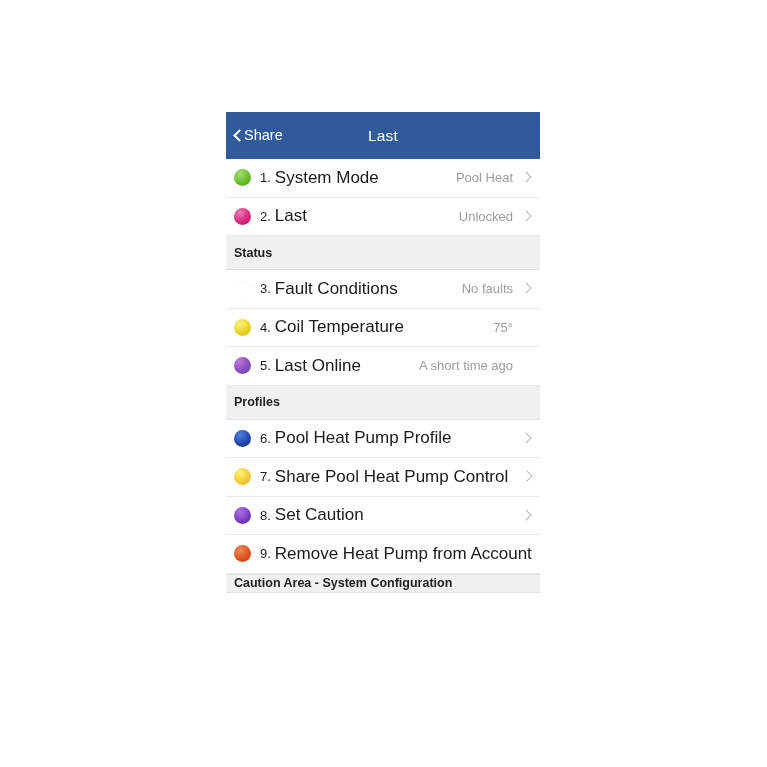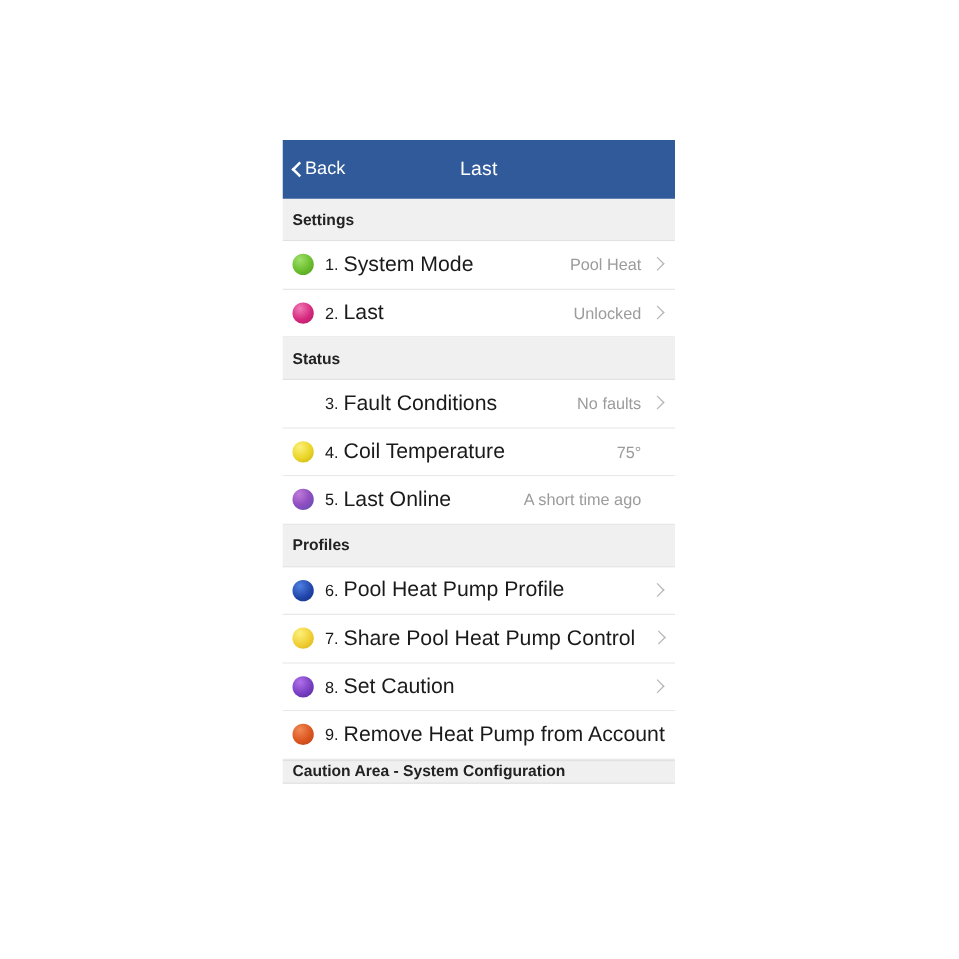--- a/index.html
+++ b/index.html
@@ -169,26 +169,25 @@
 </head>
 <body>
 
 <div id="canvas">
 
   <div id="screen">
 
     <div class="navbar">
       <div class="nav-back">
         <span class="nav-chevron"></span>
-        <span>Back</span>
+        <span>Share</span>
       </div>
       <div class="nav-title">Last</div>
     </div>
 
-    <div class="section-header">Settings</div>
 
     <div class="row">
       <span class="row-icon">
         <span class="ic orb-green"></span>
         <svg width="17" height="17" viewBox="0 0 17 17">
           <circle cx="8.5" cy="8.5" r="2.1" fill="#2d6b08"></circle>
           <path d="M8.5 2.6 C10.4 3.6 10.4 5.6 8.5 6.4 C6.6 5.6 6.6 3.6 8.5 2.6Z" fill="#2d6b08"></path>
           <path d="M13.6 11.4 C11.6 11.8 10.3 10.2 11.0 8.4 C13.0 8.0 14.3 9.6 13.6 11.4Z" fill="#2d6b08"></path>
           <path d="M3.4 11.4 C2.7 9.6 4.0 8.0 6.0 8.4 C6.7 10.2 5.4 11.8 3.4 11.4Z" fill="#2d6b08"></path>
         </svg>

